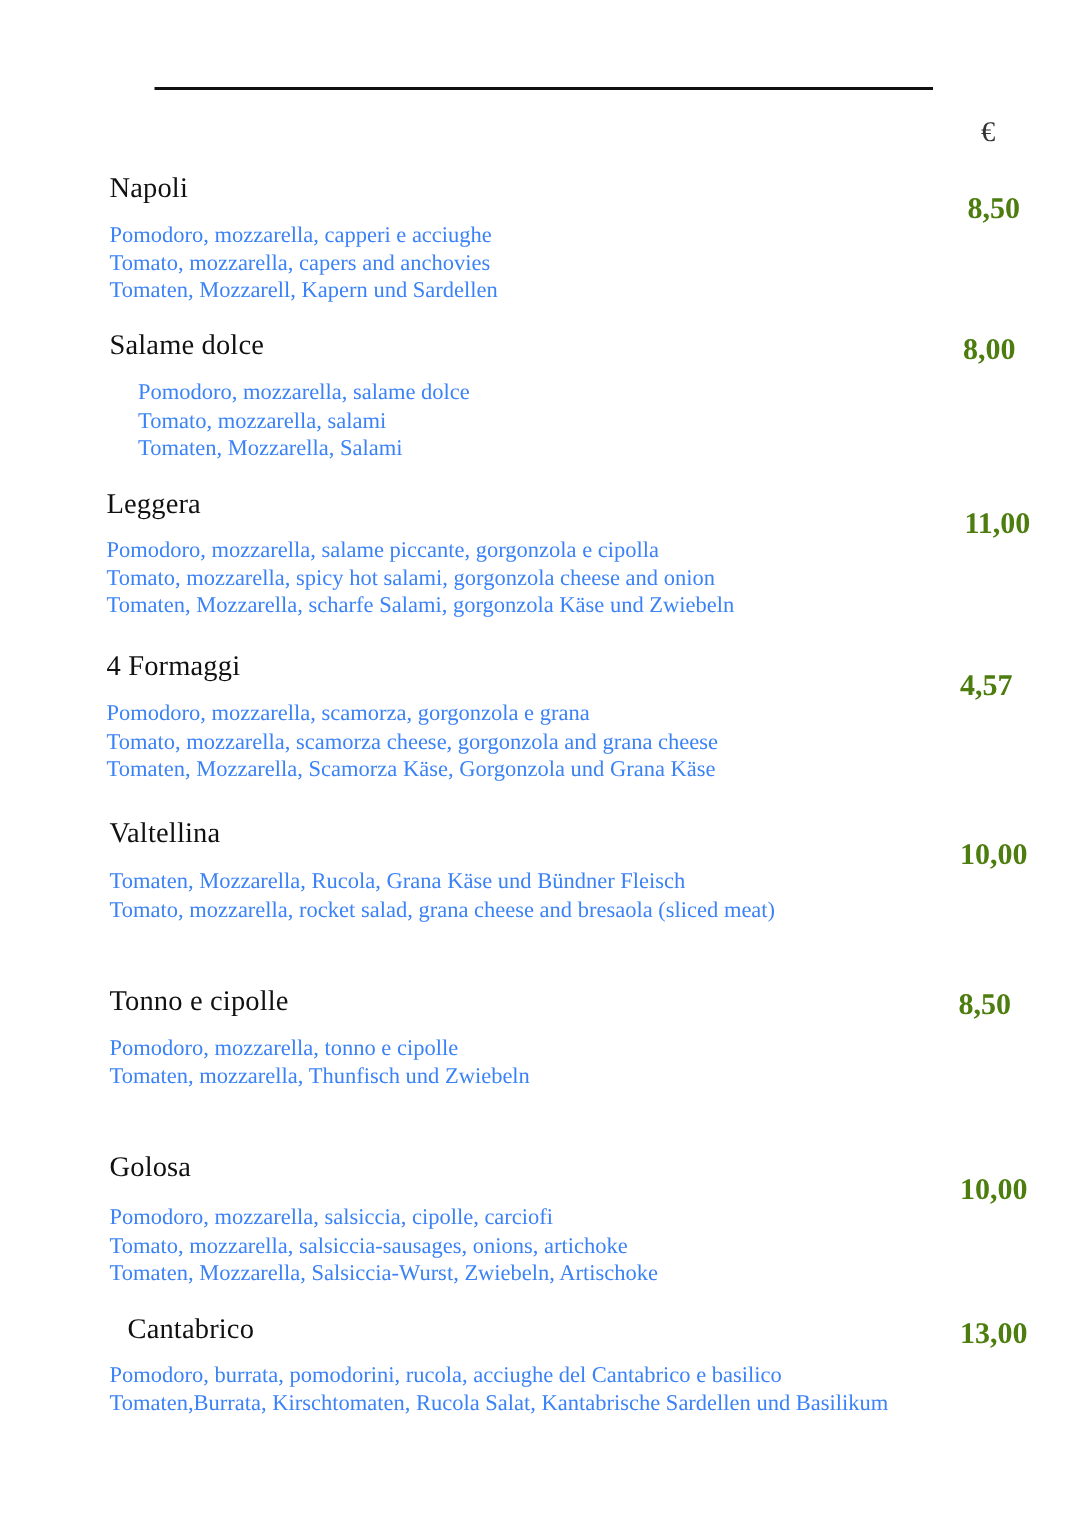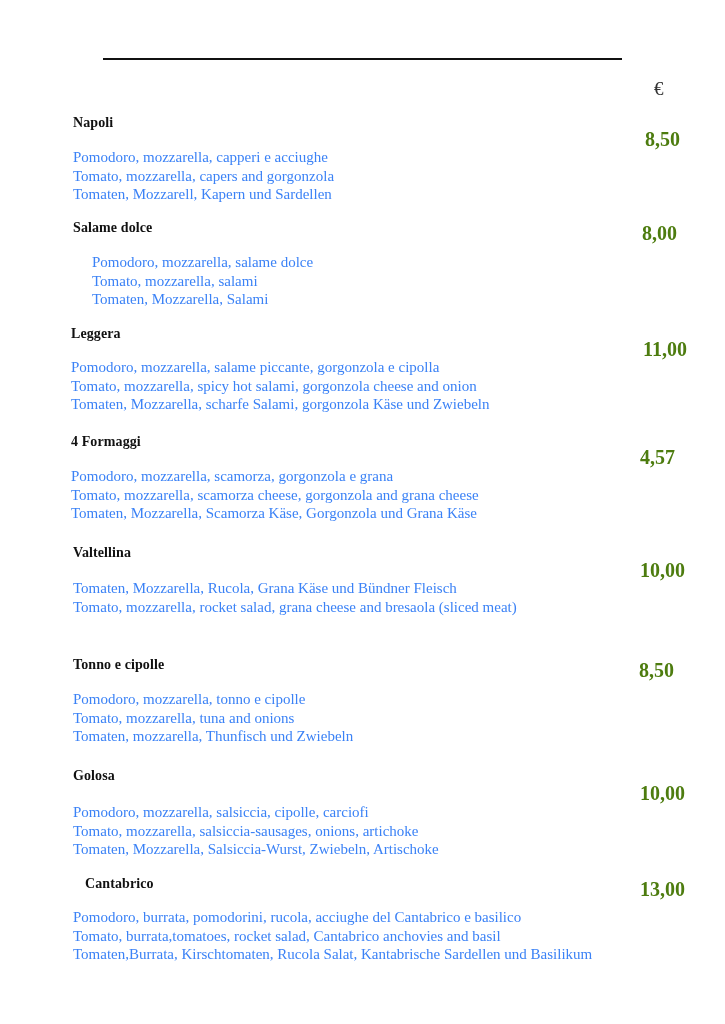--- a/index.html
+++ b/index.html
@@ -1,36 +1,36 @@
 <!DOCTYPE html>
 <html><head>
 <meta charset="utf-8">
 <style>
   html, body { margin: 0; padding: 0; background: #ffffff; }
   body { width: 725px; height: 1024px; position: relative; overflow: hidden;
          font-family: "Liberation Serif", "DejaVu Serif", serif; color: #1a1a1a; }
   .rule { position: absolute; left: 103px; top: 58px; width: 519px; height: 2px; background: #111; }
   .currency { position: absolute; left: 654px; top: 78px; font-size: 19px; color: #333; }
-  .item-name { position: absolute; white-space: nowrap; font-size: 14px; font-weight: bold; color: #111; letter-spacing: 0.1px; }
+  .item-name { position: absolute; white-space: nowrap; font-size: 19px; font-weight: normal; color: #111; letter-spacing: 0.1px; }
   .item-price { position: absolute; white-space: nowrap; font-size: 20px; font-weight: bold; color: #4d7c0f; }
   .item-desc { position: absolute; white-space: nowrap; font-size: 15px; line-height: 18.5px; color: #3b82f6; }
   .item-desc div { height: 18.5px; }
 </style>
 </head>
 <body>
 
 <div class="rule"></div>
 <div class="currency">€</div>
 
 <div>
   <div class="item-name" style="left:73px; top:115px;">Napoli</div>
   <div class="item-price" style="left:645px; top:128px;">8,50</div>
   <div class="item-desc" style="left:73px; top:148px;">
     <div>Pomodoro, mozzarella, capperi e acciughe</div>
-    <div>Tomato, mozzarella, capers and gorgonzola</div>
+    <div>Tomato, mozzarella, capers and anchovies</div>
     <div>Tomaten, Mozzarell, Kapern und Sardellen</div>
   </div>
 </div>
 
 <div>
   <div class="item-name" style="left:73px; top:220px;">Salame dolce</div>
   <div class="item-price" style="left:642px; top:222px;">8,00</div>
   <div class="item-desc" style="left:73px; top:253px;margin-left:19px;">
     <div>Pomodoro, mozzarella, salame dolce</div>
     <div>Tomato, mozzarella, salami</div>
@@ -65,36 +65,34 @@
     <div>Tomaten, Mozzarella, Rucola, Grana Käse und Bündner Fleisch</div>
     <div>Tomato, mozzarella, rocket salad, grana cheese and bresaola (sliced meat)</div>
   </div>
 </div>
 
 <div>
   <div class="item-name" style="left:73px; top:657px;">Tonno e cipolle</div>
   <div class="item-price" style="left:639px; top:659px;">8,50</div>
   <div class="item-desc" style="left:73px; top:690px;">
     <div>Pomodoro, mozzarella, tonno e cipolle</div>
-    <div>Tomato, mozzarella, tuna and onions</div>
     <div>Tomaten, mozzarella, Thunfisch und Zwiebeln</div>
   </div>
 </div>
 
 <div>
   <div class="item-name" style="left:73px; top:768px;">Golosa</div>
   <div class="item-price" style="left:640px; top:782px;">10,00</div>
   <div class="item-desc" style="left:73px; top:803px;">
     <div>Pomodoro, mozzarella, salsiccia, cipolle, carciofi</div>
     <div>Tomato, mozzarella, salsiccia-sausages, onions, artichoke</div>
     <div>Tomaten, Mozzarella, Salsiccia-Wurst, Zwiebeln, Artischoke</div>
   </div>
 </div>
 
 <div>
   <div class="item-name" style="left:73px; top:876px;margin-left:12px;">Cantabrico</div>
   <div class="item-price" style="left:640px; top:878px;">13,00</div>
   <div class="item-desc" style="left:73px; top:908px;">
     <div>Pomodoro, burrata, pomodorini, rucola, acciughe del Cantabrico e basilico</div>
-    <div>Tomato, burrata,tomatoes, rocket salad, Cantabrico anchovies and basil</div>
     <div>Tomaten,Burrata, Kirschtomaten, Rucola Salat, Kantabrische Sardellen und Basilikum</div>
   </div>
 </div>
 
 </body></html>

